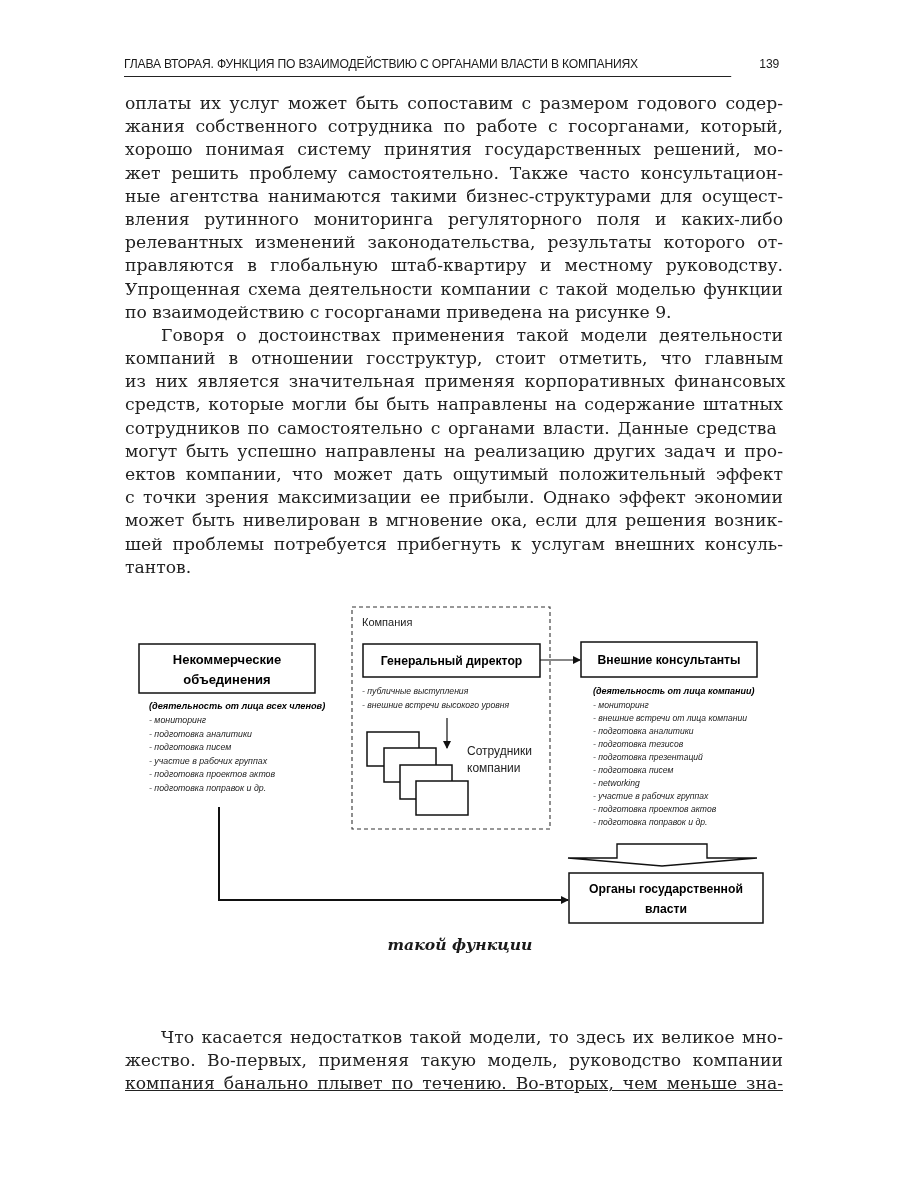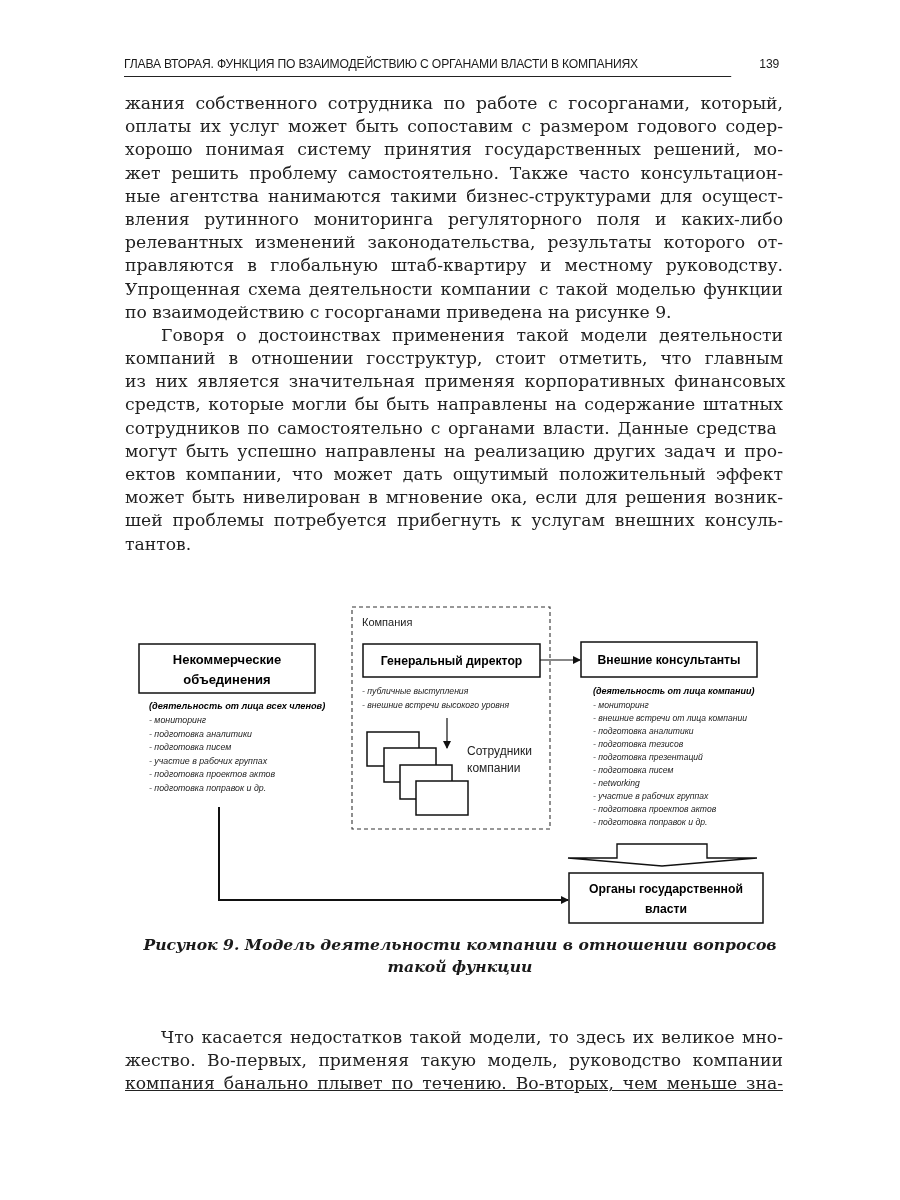--- a/index.html
+++ b/index.html
@@ -37,39 +37,40 @@
 </head>
 <body>
 
 <div class="header">
   <span class="title" style="transform-origin: left top;">ГЛАВА ВТОРАЯ. ФУНКЦИЯ ПО ВЗАИМОДЕЙСТВИЮ С ОРГАНАМИ ВЛАСТИ В КОМПАНИЯХ</span>
   <span class="pnum">139</span>
 </div>
 
 <div class="body-text" id="text1">
   <div>
+    <span class="line"><span class="sq" style="word-spacing: 3.14236px;">оплаты их услуг может быть сопоставим с размером годового содер-</span></span>
     <span class="line"><span class="sq" style="word-spacing: 5.10938px;">жания собственного сотрудника по работе с госорганами, который,</span></span>
-    <span class="line"><span class="sq" style="word-spacing: 3.14236px;">оплаты их услуг может быть сопоставим с размером годового содер-</span></span>
     <span class="line"><span class="sq" style="word-spacing: 7.26042px;">хорошо понимая систему принятия государственных решений, мо-</span></span>
     <span class="line"><span class="sq" style="word-spacing: 5.23698px;">жет решить проблему самостоятельно. Также часто консультацион-</span></span>
     <span class="line"><span class="sq" style="word-spacing: 3.67708px;">ные агентства нанимаются такими бизнес-структурами для осущест-</span></span>
     <span class="line"><span class="sq" style="word-spacing: 9.25px;">вления рутинного мониторинга регуляторного поля и каких-либо</span></span>
     <span class="line"><span class="sq" style="word-spacing: 6.6625px;">релевантных изменений законодательства, результаты которого от-</span></span>
     <span class="line"><span class="sq" style="word-spacing: 7.75521px;">правляются в глобальную штаб-квартиру и местному руководству.</span></span>
     <span class="line"><span class="sq" style="word-spacing: 2.20312px;">Упрощенная схема деятельности компании с такой моделью функции</span></span>
     <span class="line last"><span class="sq">по взаимодействию с госорганами приведена на рисунке 9.</span></span>
   </div>
   <div>
     <span class="line" style="padding-left:36px;box-sizing:border-box;"><span class="sq" style="word-spacing: 6.21094px;">Говоря о достоинствах применения такой модели деятельности</span></span>
     <span class="line"><span class="sq" style="word-spacing: 7.51562px;">компаний в отношении госструктур, стоит отметить, что главным</span></span>
     <span class="line"><span class="sq" style="word-spacing: 3.84375px;">из них является значительная применяя корпоративных финансовых</span></span>
     <span class="line"><span class="sq" style="word-spacing: 2.23242px;">средств, которые могли бы быть направлены на содержание штатных</span></span>
     <span class="line"><span class="sq" style="word-spacing: 2.30134px;">сотрудников по самостоятельно с органами власти. Данные средства</span></span>
     <span class="line"><span class="sq" style="word-spacing: 3.08854px;">могут быть успешно направлены на реализацию других задач и про-</span></span>
     <span class="line"><span class="sq" style="word-spacing: 4.77679px;">ектов компании, что может дать ощутимый положительный эффект</span></span>
+    <span class="line"><span class="sq" style="word-spacing: 2.96875px;">с точки зрения максимизации ее прибыли. Однако эффект экономии</span></span>
     <span class="line"><span class="sq" style="word-spacing: 2.31424px;">может быть нивелирован в мгновение ока, если для решения возник-</span></span>
     <span class="line"><span class="sq" style="word-spacing: 4.5px;">шей проблемы потребуется прибегнуть к услугам внешних консуль-</span></span>
     <span class="line last"><span class="sq">тантов.</span></span>
   </div>
 </div>
 
 <svg class="diagram" viewBox="0 0 900 1200" width="900" height="1200">
   <defs>
     <marker id="arrowhead" markerWidth="8" markerHeight="8" refX="7" refY="4" orient="auto" markerUnits="userSpaceOnUse">
       <path d="M0,0 L8,4 L0,8 Z" fill="#111"></path>
@@ -139,21 +140,20 @@
   <polyline points="219,807 219,900 568,900" fill="none" stroke="#111" stroke-width="2" marker-end="url(#arrowhead)"></polyline>
 
   <g>
     <rect x="569" y="873" width="194" height="50" fill="#fff" stroke="#111" stroke-width="1.5"></rect>
     <text class="dtext" x="666" y="893" text-anchor="middle" font-size="12.2" font-weight="bold">Органы государственной</text>
     <text class="dtext" x="666" y="913" text-anchor="middle" font-size="12.2" font-weight="bold">власти</text>
   </g>
 </svg>
 
 <div class="caption">
-  <span>Рисунок 9. Модель деятельности компании в отношении вопросов</span>
   <span>такой функции</span>
 </div>
 
 <div class="body-text" id="text2">
   <div>
     <span class="line" style="padding-left:36px;box-sizing:border-box;"><span class="sq" style="word-spacing: 1.9184px;">Что касается недостатков такой модели, то здесь их великое мно-</span></span>
     <span class="line"><span class="sq" style="word-spacing: 5.96615px;">жество. Во-первых, применяя такую модель, руководство компании</span></span>
     <span class="line"><span class="sq" style="word-spacing: 3.47266px; text-decoration: underline;">компания банально плывет по течению. Во-вторых, чем меньше зна-</span></span>
   </div>
 </div>

